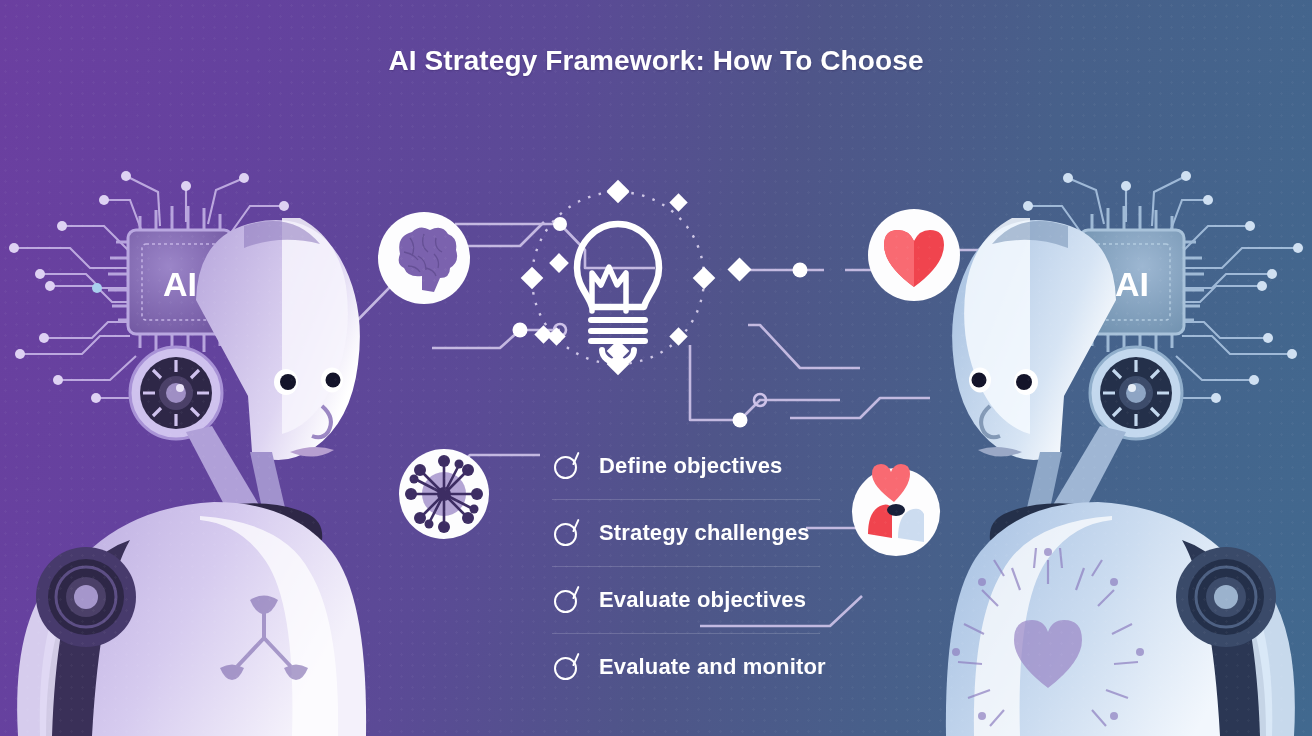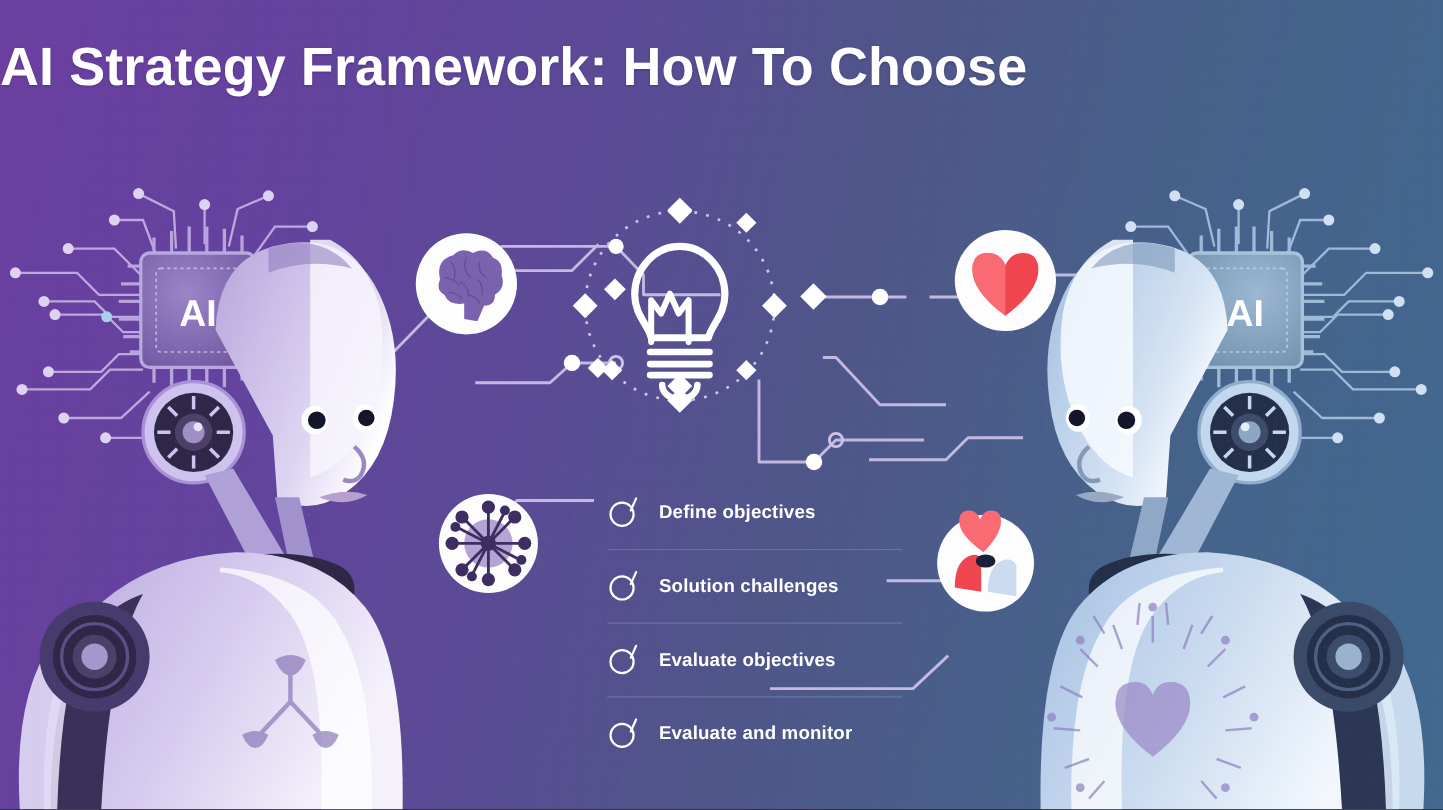--- a/index.html
+++ b/index.html
@@ -9,40 +9,40 @@
     background:linear-gradient(105deg,#6b3fa0 0%,#64429e 18%,#5b4a96 38%,#4f5589 55%,#47608a 72%,#41698f 100%);
   }
   
   #noise{
     position:absolute;inset:0;pointer-events:none;opacity:.22;
     background-image:radial-gradient(rgba(255,255,255,.16) 1px, transparent 1.2px);
     background-size:11px 11px;
   }
   #svgroot{position:absolute;inset:0;}
   .ttl{
-    position:absolute;left:0;right:0;top:36px;
-    color:#ffffff;font-weight:700;font-size:49px;line-height:50px;
+    position:absolute;left:0;right:0;top:36px;text-align:center;
+    color:#ffffff;font-weight:700;font-size:28px;line-height:50px;
     letter-spacing:.1px;text-shadow:0 1px 2px rgba(30,10,60,.28);
     font-stretch:condensed;
   }
   .ttl div{white-space:nowrap;}
   
   #checklist{position:absolute;left:552px;top:433px;width:268px;}
   .ck-row{position:relative;height:66px;display:flex;align-items:center;}
   .ck-row + .ck-row{border-top:1px solid rgba(255,255,255,.16);}
   .ck-mark{position:relative;width:34px;height:34px;flex:0 0 34px;margin-right:13px;}
   .ck-mark .ring{
     position:absolute;left:2px;top:7px;width:23px;height:23px;border-radius:50%;
     border:2.2px solid #ffffff;box-sizing:border-box;
   }
   .ck-mark .stem{
     position:absolute;left:20px;top:2px;width:2.2px;height:14px;background:#ffffff;
     transform:rotate(24deg);transform-origin:bottom center;border-radius:2px;
   }
-  .ck-label{color:#ffffff;font-size:17px;font-weight:600;letter-spacing:.15px;white-space:nowrap;}
+  .ck-label{color:#ffffff;font-size:22px;font-weight:600;letter-spacing:.15px;white-space:nowrap;}
 </style>
 </head>
 <body>
 
 <div id="stage">
 
   <svg id="svgroot" viewBox="0 0 1312 736" width="1312" height="736">
     <defs>
       <linearGradient id="lrobotBody" x1="0" y1="0" x2="1" y2="0.4">
         <stop offset="0" stop-color="#b9a9de"></stop>
@@ -400,21 +400,21 @@
           <span class="stem"></span>
       </span>
       <span class="ck-label">Define objectives</span>
     </div>
 
     <div class="ck-row">
       <span class="ck-mark">
         <span class="ring"></span>
           <span class="stem"></span>
       </span>
-      <span class="ck-label">Solution challenges</span>
+      <span class="ck-label">Strategy challenges</span>
     </div>
 
     <div class="ck-row">
       <span class="ck-mark">
         <span class="ring"></span>
           <span class="stem"></span>
       </span>
       <span class="ck-label">Evaluate objectives</span>
     </div>
 

